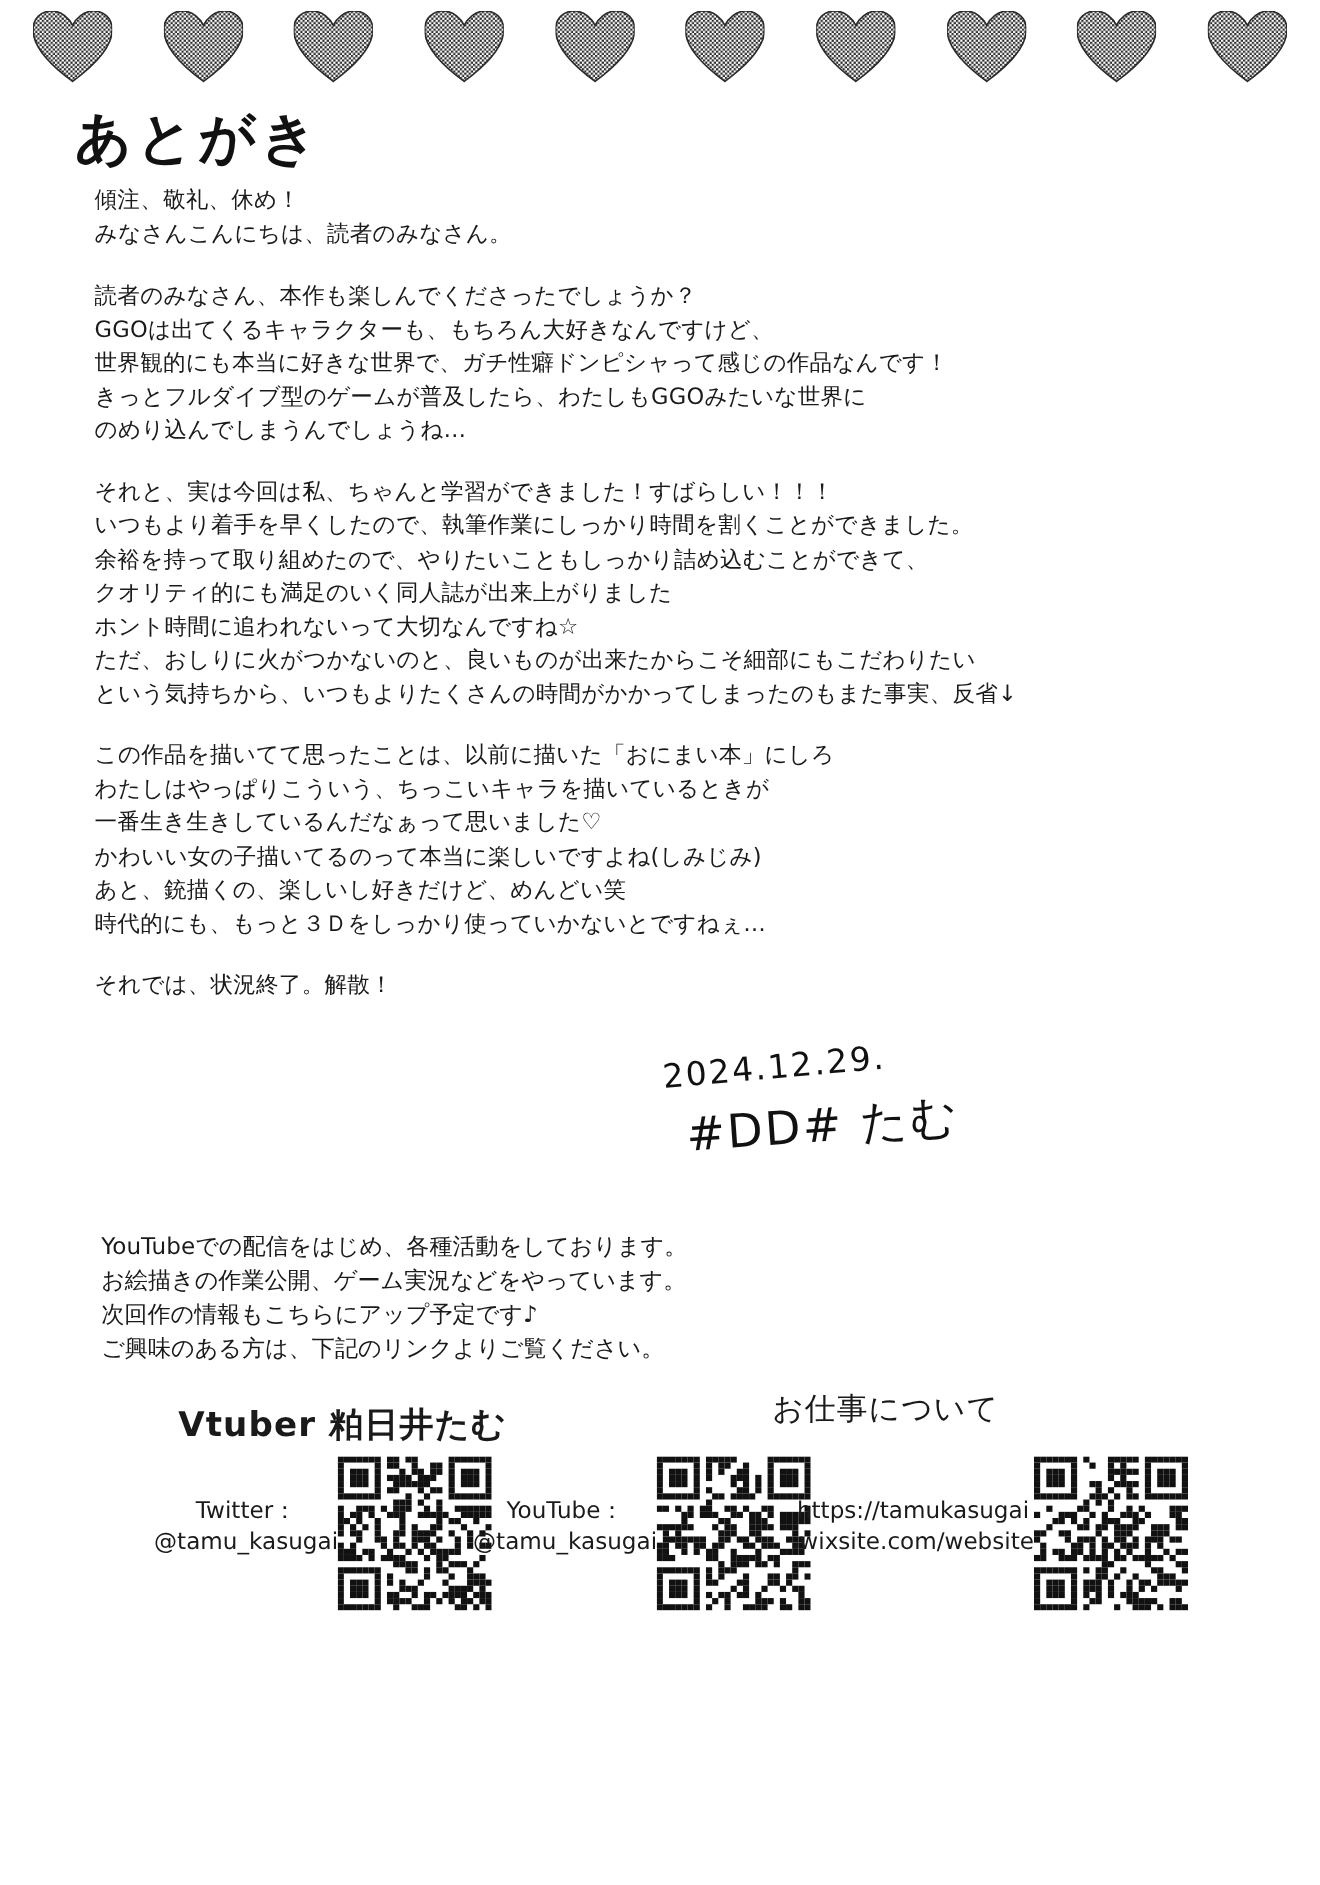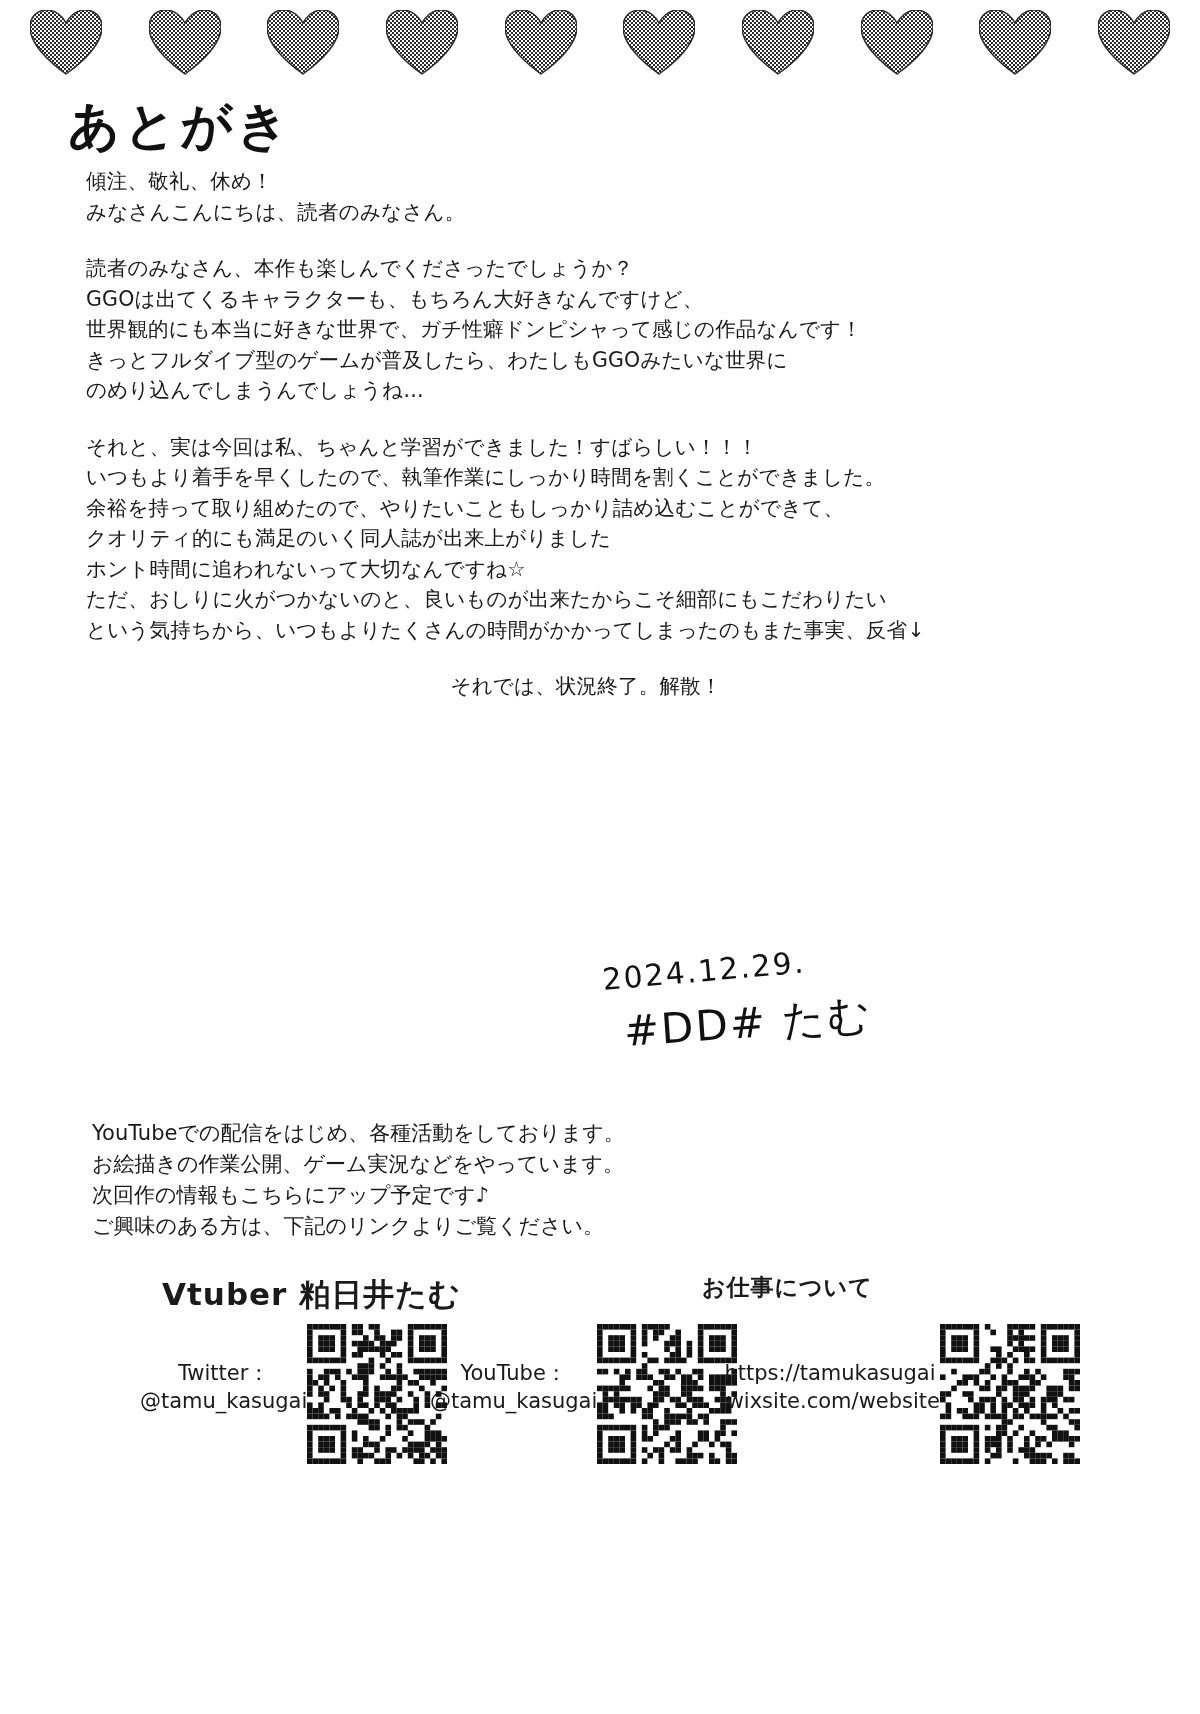--- a/index.html
+++ b/index.html
@@ -51,21 +51,21 @@
     position: absolute;
     left: 86px;
     top: 166px;
     width: 1000px;
     font-size: 20.5px;
     line-height: 30.5px;
     color: #1a1a1a;
     letter-spacing: 0.2px;
   }
   .para { margin: 0 0 26px 0; white-space: pre-line; }
-  .para:last-child { margin-bottom: 16px; text-align: center; }
+  .para:last-child { margin-bottom: 16px; }
 
   
   .signature {
     position: absolute;
     left: 600px;
     top: 962px;
     width: 420px;
     height: 130px;
   }
   .sig-date {
@@ -118,23 +118,23 @@
     position: absolute;
     left: 22px;
     top: 12px;
     font-size: 31px;
     font-weight: bold;
     letter-spacing: 1px;
   }
   .links-head .h-work {
     position: absolute;
     left: 562px;
-    top: 10px;
-    font-size: 23px;
-    font-weight: bold;
+    top: 0;
+    font-size: 28px;
+    font-weight: normal;
     letter-spacing: 1px;
   }
 
   .cols {
     position: absolute;
     top: 48px;
     left: 0;
     width: 940px;
     display: flex;
   }
@@ -295,20 +295,26 @@
 世界観的にも本当に好きな世界で、ガチ性癖ドンピシャって感じの作品なんです！
 きっとフルダイブ型のゲームが普及したら、わたしもGGOみたいな世界に
 のめり込んでしまうんでしょうね…</p>
     <p class="para">それと、実は今回は私、ちゃんと学習ができました！すばらしい！！！
 いつもより着手を早くしたので、執筆作業にしっかり時間を割くことができました。
 余裕を持って取り組めたので、やりたいこともしっかり詰め込むことができて、
 クオリティ的にも満足のいく同人誌が出来上がりました
 ホント時間に追われないって大切なんですね☆
 ただ、おしりに火がつかないのと、良いものが出来たからこそ細部にもこだわりたい
 という気持ちから、いつもよりたくさんの時間がかかってしまったのもまた事実、反省↓</p>
+    <p class="para">この作品を描いてて思ったことは、以前に描いた「おにまい本」にしろ
+わたしはやっぱりこういう、ちっこいキャラを描いているときが
+一番生き生きしているんだなぁって思いました♡
+かわいい女の子描いてるのって本当に楽しいですよね(しみじみ)
+あと、銃描くの、楽しいし好きだけど、めんどい笑
+時代的にも、もっと３Ｄをしっかり使っていかないとですねぇ…</p>
     <p class="para">それでは、状況終了。解散！</p>
   </div>
 
 <div class="signature">
   <div class="sig-date">2024.12.29.</div>
   <div class="sig-name">#DD# たむ</div>
 </div>
 
 <div class="outro">YouTubeでの配信をはじめ、各種活動をしております。
 お絵描きの作業公開、ゲーム実況などをやっています。

